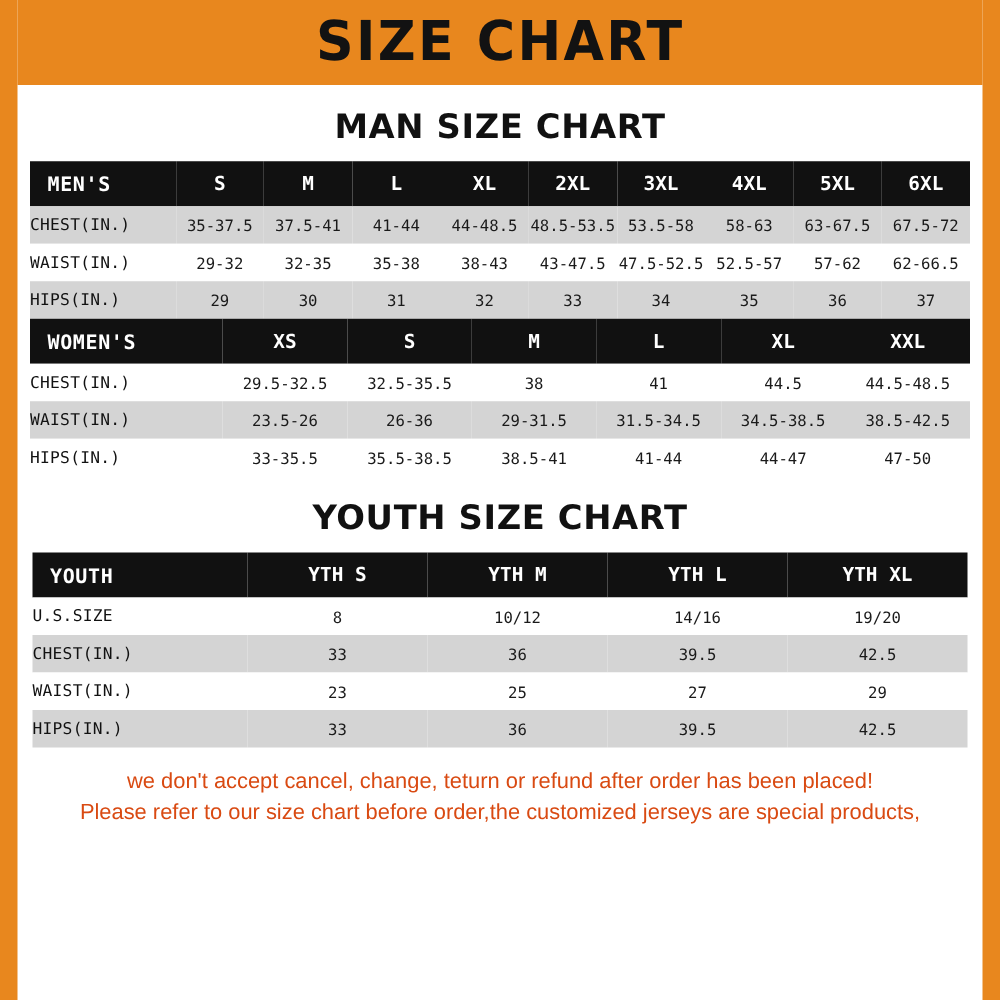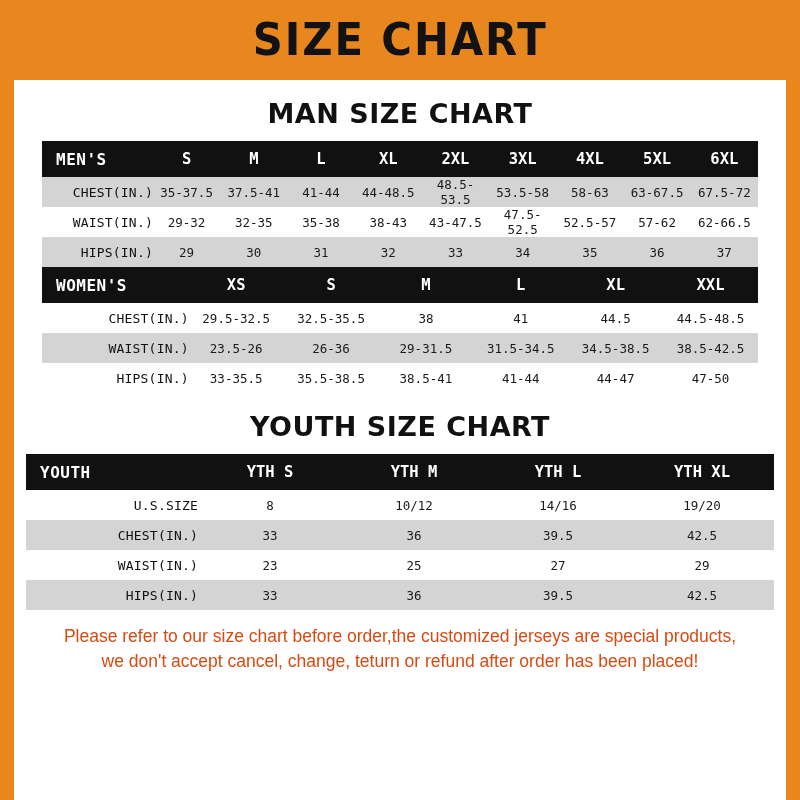--- a/index.html
+++ b/index.html
@@ -13,37 +13,37 @@
     overflow: hidden;
   }
   .page {
     width: 800px; height: 800px;
     position: relative;
     background: #ffffff;
     border-left: 14px solid #e8871e;
     border-right: 14px solid #e8871e;
   }
   .banner {
-    height: 80px;
+    height: 68px;
     background: #e8871e;
     display: flex;
     align-items: center;
     justify-content: center;
   }
   .banner-title {
     font-family: "DejaVu Sans", sans-serif;
     font-weight: bold;
     font-size: 44px;
     letter-spacing: 2px;
     color: #121212;
     line-height: 1;
     transform: scaleX(0.95);
   }
   .section {
-    padding: 0 28px;
+    padding: 0 10px;
   }
   .section-title {
     text-align: center;
     font-family: "DejaVu Sans", sans-serif;
     font-weight: bold;
     font-size: 27px;
     color: #111;
     letter-spacing: 0.5px;
     margin: 18px 0 12px 0;
   }
@@ -74,21 +74,21 @@
   }
   tbody td {
     text-align: center;
     font-family: "DejaVu Sans Mono", monospace;
     font-size: 12.5px;
     color: #1a1a1a;
     padding: 0;
   }
   tbody td.rowhead {
     font-size: 13px;
-    text-align: right;
+    text-align: left;
     letter-spacing: 0.2px;
     color: #111;
   }
   tbody tr.alt { background: #d4d4d4; }
   tbody tr.plain { background: #ffffff; }
 
   
   .t-men col.c0 { width: 15.5%; }
   .t-women col.c0 { width: 20.5%; }
   .t-youth col.c0 { width: 23%; }
@@ -286,17 +286,17 @@
           <td>33</td>
           <td>36</td>
           <td>39.5</td>
           <td>42.5</td>
         </tr>
       </tbody>
     </table>
   </div>
 
   <div class="footer">
+    <p>we don't accept cancel, change, teturn or refund after order has been placed!</p>
     <p>Please refer to our size chart before order,the customized jerseys are special products,</p>
-    <p>we don't accept cancel, change, teturn or refund after order has been placed!</p>
   </div>
 
 </div>
 
 </body></html>

